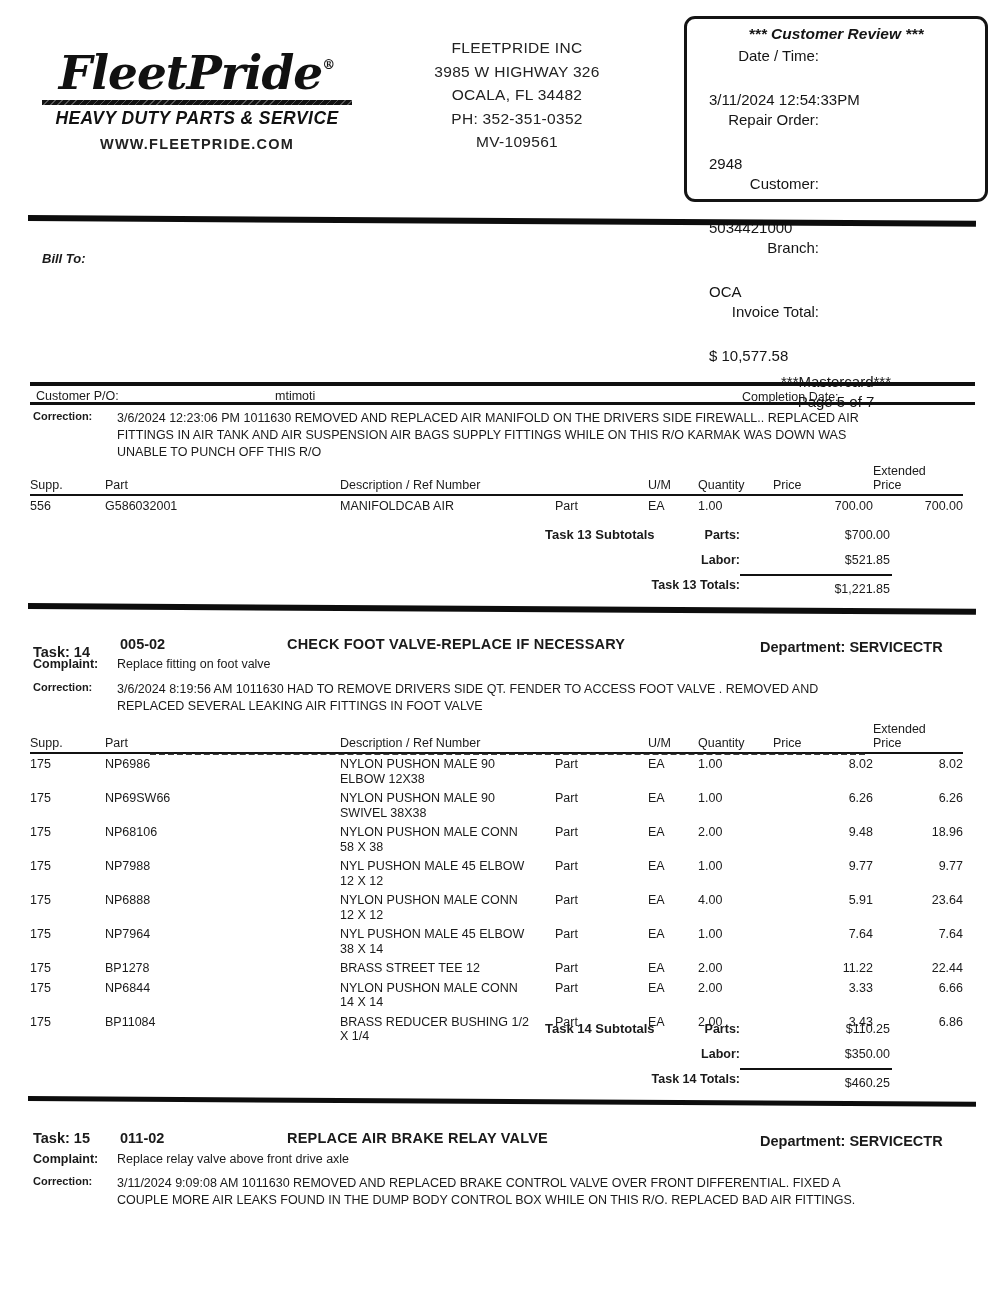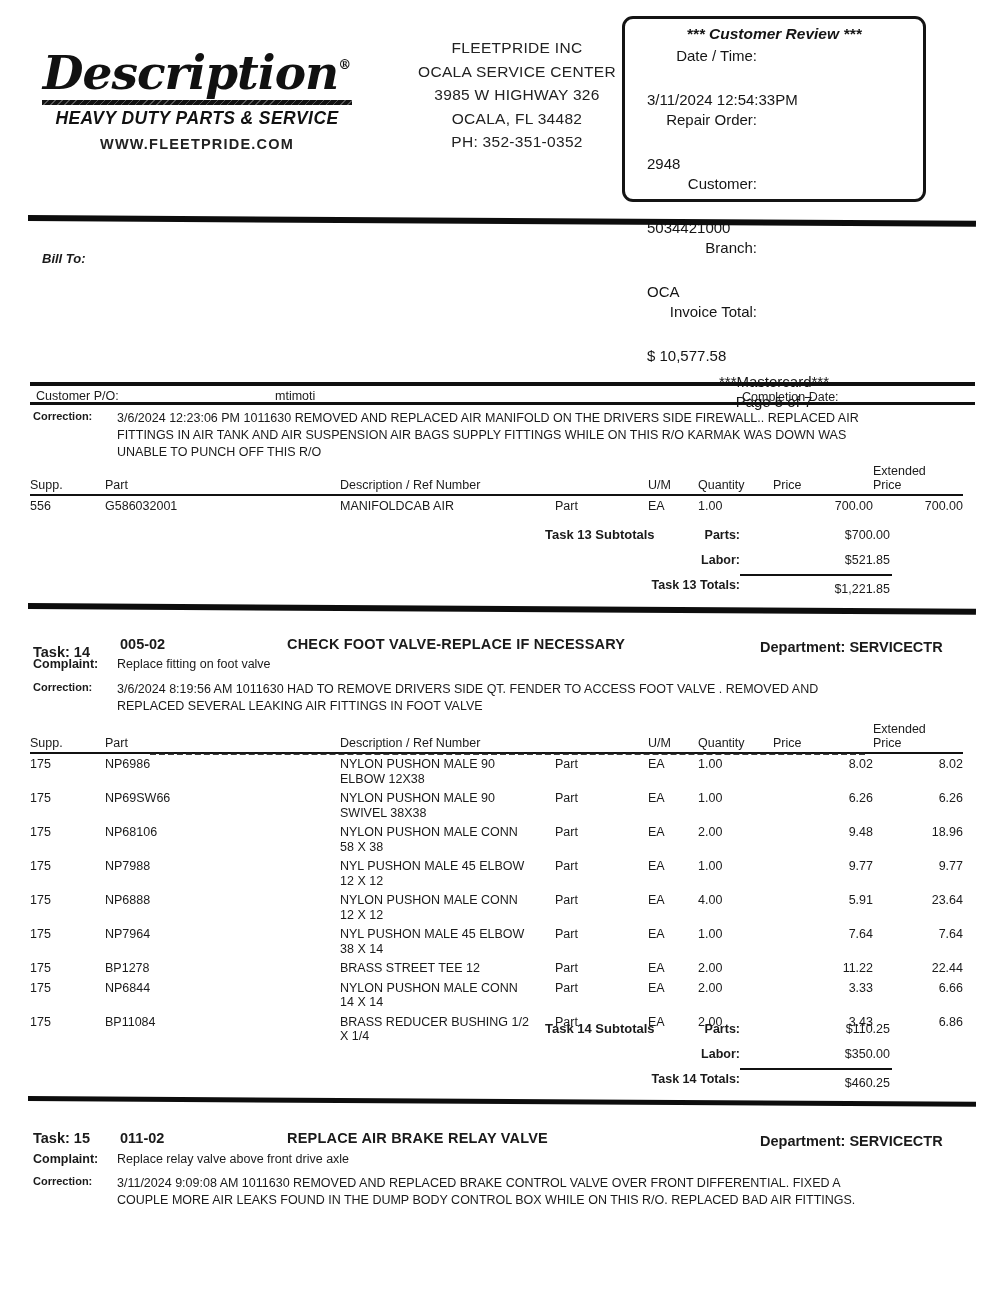--- a/index.html
+++ b/index.html
@@ -25,21 +25,21 @@
   .logo-tagline{
     font-style:italic;font-weight:bold;font-size:17.5px;letter-spacing:.4px;
     color:#111;white-space:nowrap;
   }
   .logo-site{margin-top:7px;font-size:14.5px;font-weight:600;letter-spacing:1.2px;color:#222;}
 
   .center-block{left:372px;top:36px;width:290px;text-align:center;
     font-size:15.5px;line-height:23.5px;color:#222;letter-spacing:.3px;}
 
   .review-box{
-    left:622px;top:16px;width:304px;height:186px;
+    left:684px;top:16px;width:304px;height:186px;
     border:3px solid #141414;border-radius:11px;box-sizing:border-box;
     padding:6px 10px 0 10px;font-size:15px;color:#151515;
   }
   .review-title{text-align:center;font-weight:bold;font-style:italic;font-size:15.5px;margin-bottom:3px;}
   .review-row{display:flex;line-height:20px;flex-direction:column;}
   .review-label{width:122px;text-align:right;flex:none;}
   .review-value{margin-left:12px;text-align:left;margin-top:24px;}
   .review-center{text-align:center;line-height:20px;}
   .review-pay{margin-top:6px;}
 
@@ -91,32 +91,32 @@
     left:150px;top:752px;width:715px;height:0;
     border-top:3px dashed #1c1c1c;opacity:.85;
   }
 </style>
 </head>
 <body>
 
 <div class="page">
 
   <div class="abs logo-block">
-    <div class="logo-text"><span>Description</span><span class="logo-reg">®</span></div>
+    <div class="logo-text"><span>FleetPride</span><span class="logo-reg">®</span></div>
     <div class="logo-bar"></div>
     <div class="logo-tagline">HEAVY DUTY PARTS &amp; SERVICE</div>
     <div class="logo-site">WWW.FLEETPRIDE.COM</div>
   </div>
 
   <div class="abs center-block">
     <div>FLEETPRIDE  INC</div>
-    <div>OCALA  SERVICE  CENTER</div>
     <div>3985 W HIGHWAY 326</div>
     <div>OCALA, FL 34482</div>
     <div>PH: 352-351-0352</div>
+    <div>MV-109561</div>
   </div>
 
   <div class="abs review-box">
     <div class="review-title">*** Customer Review ***</div>
     <div class="review-row">
       <span class="review-label">Date / Time:</span>
       <span class="review-value">3/11/2024 12:54:33PM</span>
     </div>
     <div class="review-row">
       <span class="review-label">Repair Order:</span>

